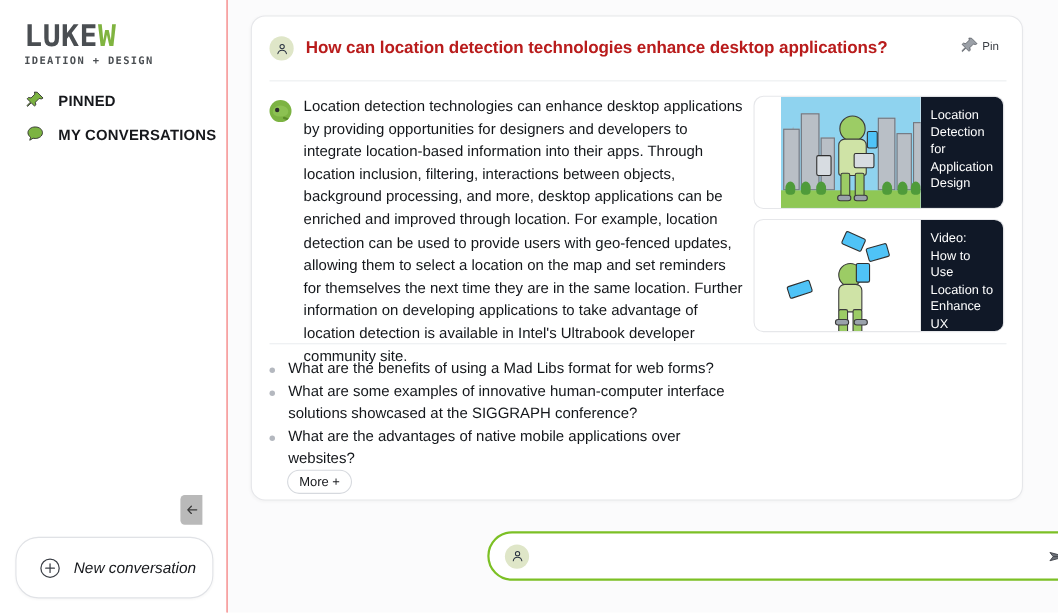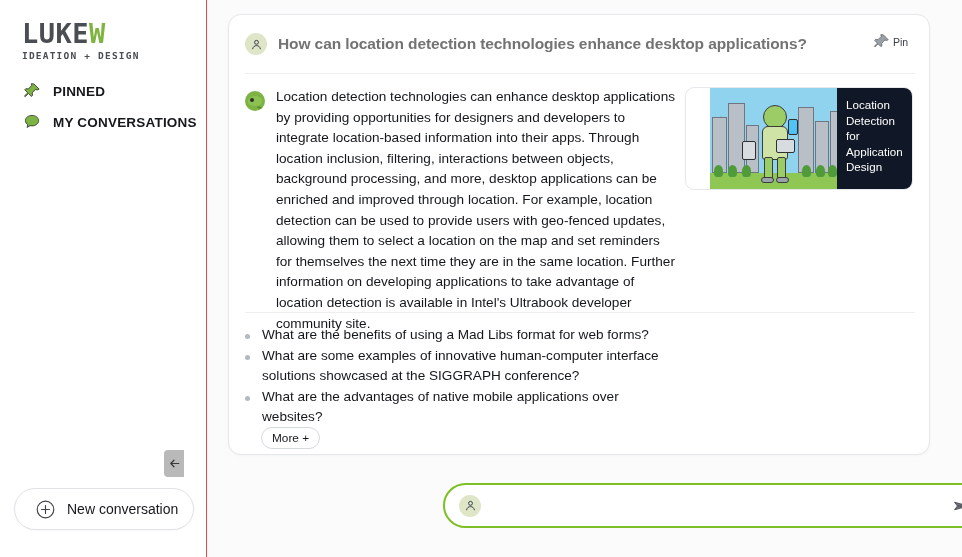--- a/index.html
+++ b/index.html
@@ -108,30 +108,31 @@
     justify-content: center;
     cursor: pointer;
   }
   #collapse-btn svg { display:block; }
 
   #new-convo {
     position: absolute;
     left: 14px;
     top: 488px;
     width: 180px;
-    height: 42px;
+    height: 56px;
     border: 1px solid #e0e2e6;
     border-radius: 21px;
     background: #fff;
     display: flex;
     align-items: center;
     gap: 11px;
     padding-left: 20px;
     cursor: pointer;
     box-shadow: 0 1px 2px rgba(0,0,0,0.03);
+    font-style: italic;
   }
   #new-convo .label {
     font-size: 14px;
     color: #16181c;
   }
 
   
   #main {
     position: absolute;
     left: 207px; top: 0;
@@ -169,21 +170,21 @@
     background: #dfe6c8;
     display: flex;
     align-items: center;
     justify-content: center;
     flex: 0 0 auto;
   }
 
   #question-title {
     font-size: 15.5px;
     font-weight: bold;
-    color: #737373;
+    color: #b91c1c;
     margin-left: 11px;
     letter-spacing: -0.1px;
   }
 
   #pin-btn {
     position: absolute;
     right: 16px;
     top: 18px;
     width: 40px;
     display: flex;
@@ -537,20 +538,37 @@
             <div class="f-foot" style="left:7px;"></div>
             <div class="f-foot" style="left:22px;"></div>
             <div class="device" style="left:34px; top:14px; width:10px; height:16px;"></div>
             <div class="device device-grey" style="left:-12px; top:36px; width:14px; height:19px;"></div>
             <div class="device device-grey" style="left:22px; top:34px; width:19px; height:14px;"></div>
           </div>
         </div>
         <div class="media-caption">Location Detection for Application Design</div>
       </div>
 
+      <div class="media-card">
+        <div class="media-thumb">
+          <div class="figure2">
+            <div class="f-head" style="left:12px; top:8px; width:22px; height:22px;"></div>
+            <div class="f-body" style="left:12px; top:27px; width:22px; height:26px;"></div>
+            <div class="f-leg" style="left:12px; top:50px;"></div>
+            <div class="f-leg" style="left:25px; top:50px;"></div>
+            <div class="f-foot" style="left:9px; top:59px;"></div>
+            <div class="f-foot" style="left:26px; top:59px;"></div>
+            <div class="device" style="left:-34px; top:26px; width:22px; height:12px; transform:rotate(-18deg);"></div>
+            <div class="device" style="left:16px;  top:-18px; width:20px; height:13px; transform:rotate(24deg);"></div>
+            <div class="device" style="left:38px;  top:-8px; width:20px; height:13px; transform:rotate(-16deg);"></div>
+            <div class="device" style="left:28px;  top:8px;  width:13px; height:18px;"></div>
+          </div>
+        </div>
+        <div class="media-caption">Video: How to Use Location to Enhance UX</div>
+      </div>
 
     </div>
 
     <div id="answer-divider"></div>
 
     <div id="suggestions">
       <div class="suggestion">
         <span class="sug-bullet"></span>
         <span class="sug-text">What are the benefits of using a Mad Libs format for web forms?</span>
       </div>

